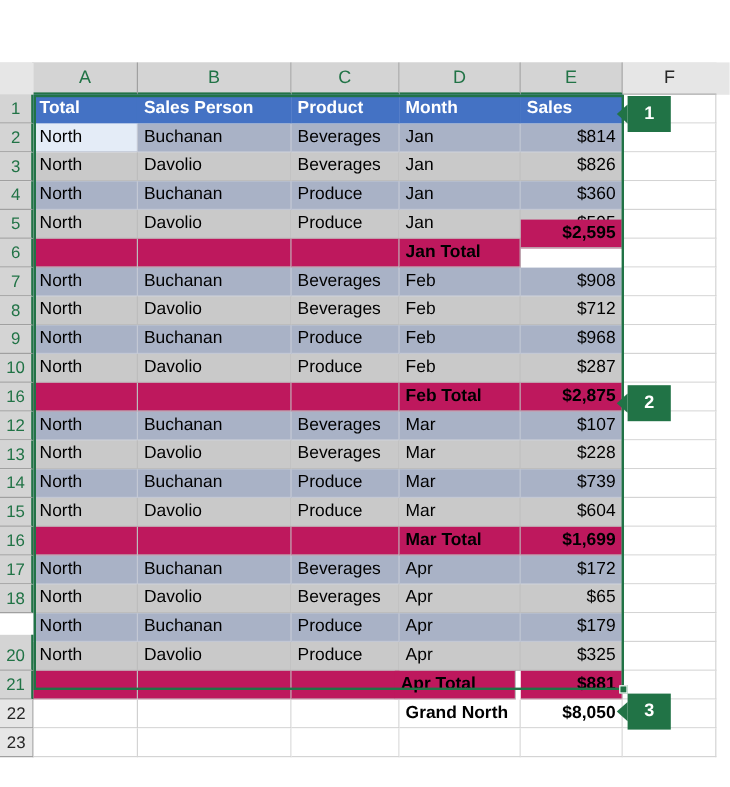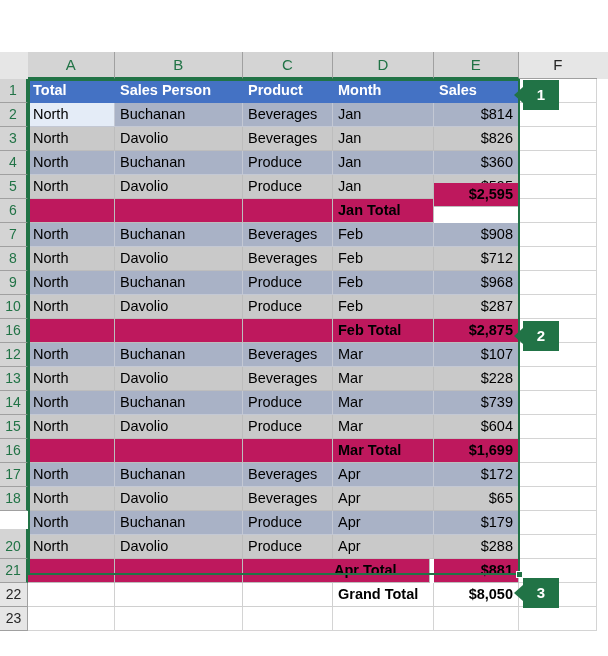--- a/index.html
+++ b/index.html
@@ -320,34 +320,34 @@
       <div class="cell band-dark" style="left: 115px; top: 511px; width: 128px; height: 24px;">Buchanan</div>
       <div class="cell band-dark" style="left: 243px; top: 511px; width: 90px; height: 24px;">Produce</div>
       <div class="cell band-dark" style="left: 333px; top: 511px; width: 101px; height: 24px;">Apr</div>
       <div class="cell band-dark num" style="left: 434px; top: 511px; width: 85px; height: 24px;">$179</div>
       <div class="cell empty-grid" style="left: 519px; top: 511px; width: 78px; height: 24px;"></div>
       <div class="rowhead selhi" style="top: 535px; height: 24px;">20</div>
       <div class="cell band-light" style="left: 28px; top: 535px; width: 87px; height: 24px;">North</div>
       <div class="cell band-light" style="left: 115px; top: 535px; width: 128px; height: 24px;">Davolio</div>
       <div class="cell band-light" style="left: 243px; top: 535px; width: 90px; height: 24px;">Produce</div>
       <div class="cell band-light" style="left: 333px; top: 535px; width: 101px; height: 24px;">Apr</div>
-      <div class="cell band-light num" style="left: 434px; top: 535px; width: 85px; height: 24px;">$288</div>
+      <div class="cell band-light num" style="left: 434px; top: 535px; width: 85px; height: 24px;">$325</div>
       <div class="cell empty-grid" style="left: 519px; top: 535px; width: 78px; height: 24px;"></div>
       <div class="rowhead selhi" style="top: 559px; height: 24px;">21</div>
       <div class="cell subtotal" style="left: 28px; top: 559px; width: 87px; height: 24px;"></div>
       <div class="cell subtotal" style="left: 115px; top: 559px; width: 128px; height: 24px;"></div>
       <div class="cell subtotal" style="left: 243px; top: 559px; width: 90px; height: 24px;"></div>
       <div class="cell subtotal" style="left: 329px; top: 559px; width: 101px; height: 24px;">Apr Total</div>
       <div class="cell subtotal num" style="left: 434px; top: 559px; width: 85px; height: 24px;">$881</div>
       <div class="cell empty-grid" style="left: 519px; top: 559px; width: 78px; height: 24px;"></div>
       <div class="rowhead unsel" style="top: 583px; height: 24px;">22</div>
       <div class="cell grand" style="left: 28px; top: 583px; width: 87px; height: 24px;"></div>
       <div class="cell grand" style="left: 115px; top: 583px; width: 128px; height: 24px;"></div>
       <div class="cell grand" style="left: 243px; top: 583px; width: 90px; height: 24px;"></div>
-      <div class="cell grand" style="left: 333px; top: 583px; width: 101px; height: 24px;">Grand Total</div>
+      <div class="cell grand" style="left: 333px; top: 583px; width: 101px; height: 24px;">Grand North</div>
       <div class="cell grand num" style="left: 434px; top: 583px; width: 85px; height: 24px;">$8,050</div>
       <div class="cell empty-grid" style="left: 519px; top: 583px; width: 78px; height: 24px;"></div>
       <div class="rowhead unsel" style="top: 607px; height: 24px;">23</div>
       <div class="cell empty-grid" style="left: 28px; top: 607px; width: 87px; height: 24px;"></div>
       <div class="cell empty-grid" style="left: 115px; top: 607px; width: 128px; height: 24px;"></div>
       <div class="cell empty-grid" style="left: 243px; top: 607px; width: 90px; height: 24px;"></div>
       <div class="cell empty-grid" style="left: 333px; top: 607px; width: 101px; height: 24px;"></div>
       <div class="cell empty-grid num" style="left: 434px; top: 607px; width: 85px; height: 24px;"></div>
       <div class="cell empty-grid" style="left: 519px; top: 607px; width: 78px; height: 24px;"></div>
     </div>

